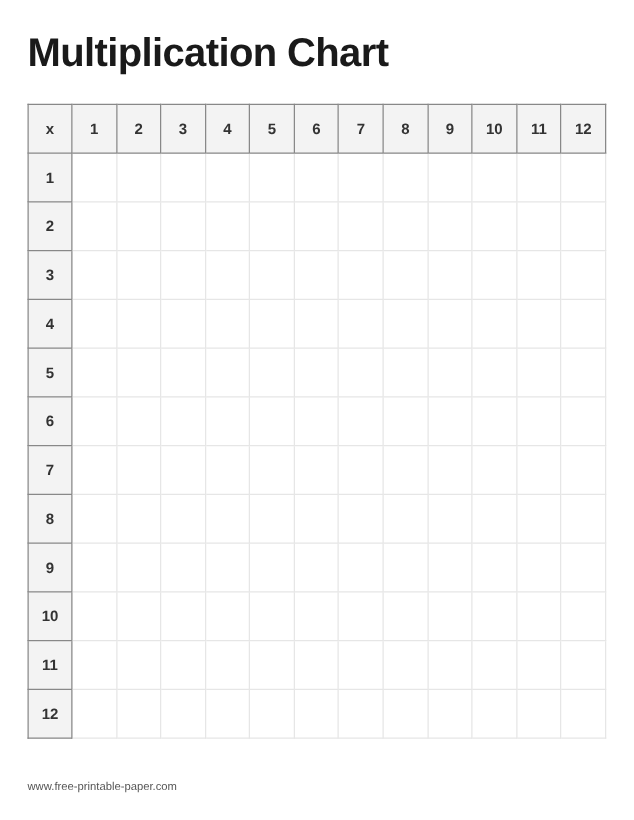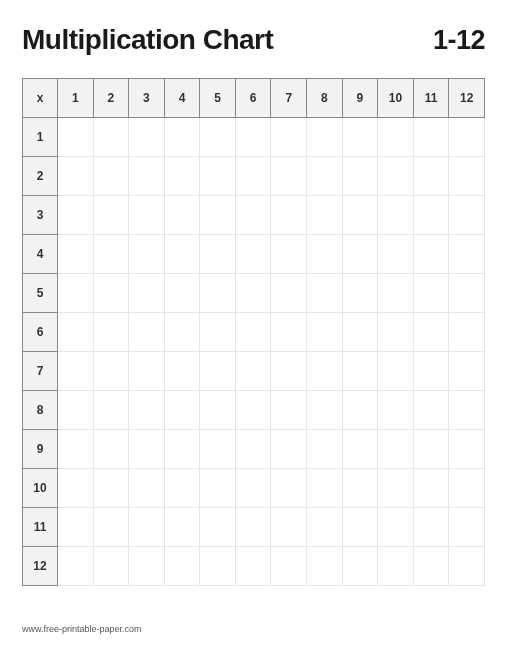--- a/index.html
+++ b/index.html
@@ -15,21 +15,21 @@
       padding: 24px 22px 0 22px;
       position: relative;
     }
     .header {
       display: flex;
       justify-content: space-between;
       align-items: baseline;
       margin-bottom: 22px;
     }
     .title {
-      font-size: 28px;
+      font-size: 32px;
       font-weight: 900;
       color: #1a1a1a;
       letter-spacing: -0.5px;
     }
     .range {
       font-size: 27px;
       font-weight: 900;
       color: #1a1a1a;
       letter-spacing: -0.5px;
     }
@@ -70,21 +70,20 @@
       font-size: 9px;
       color: #555;
       text-align: center;
     }
   </style>
 </head>
 <body>
 
 <div class="header">
   <div class="title">Multiplication Chart</div>
-  <div class="range">1-12</div>
 </div>
 
 <table class="chart">
   <thead>
     <tr>
       <th class="corner">x</th>
       <th>1</th>
       <th>2</th>
       <th>3</th>
       <th>4</th>

